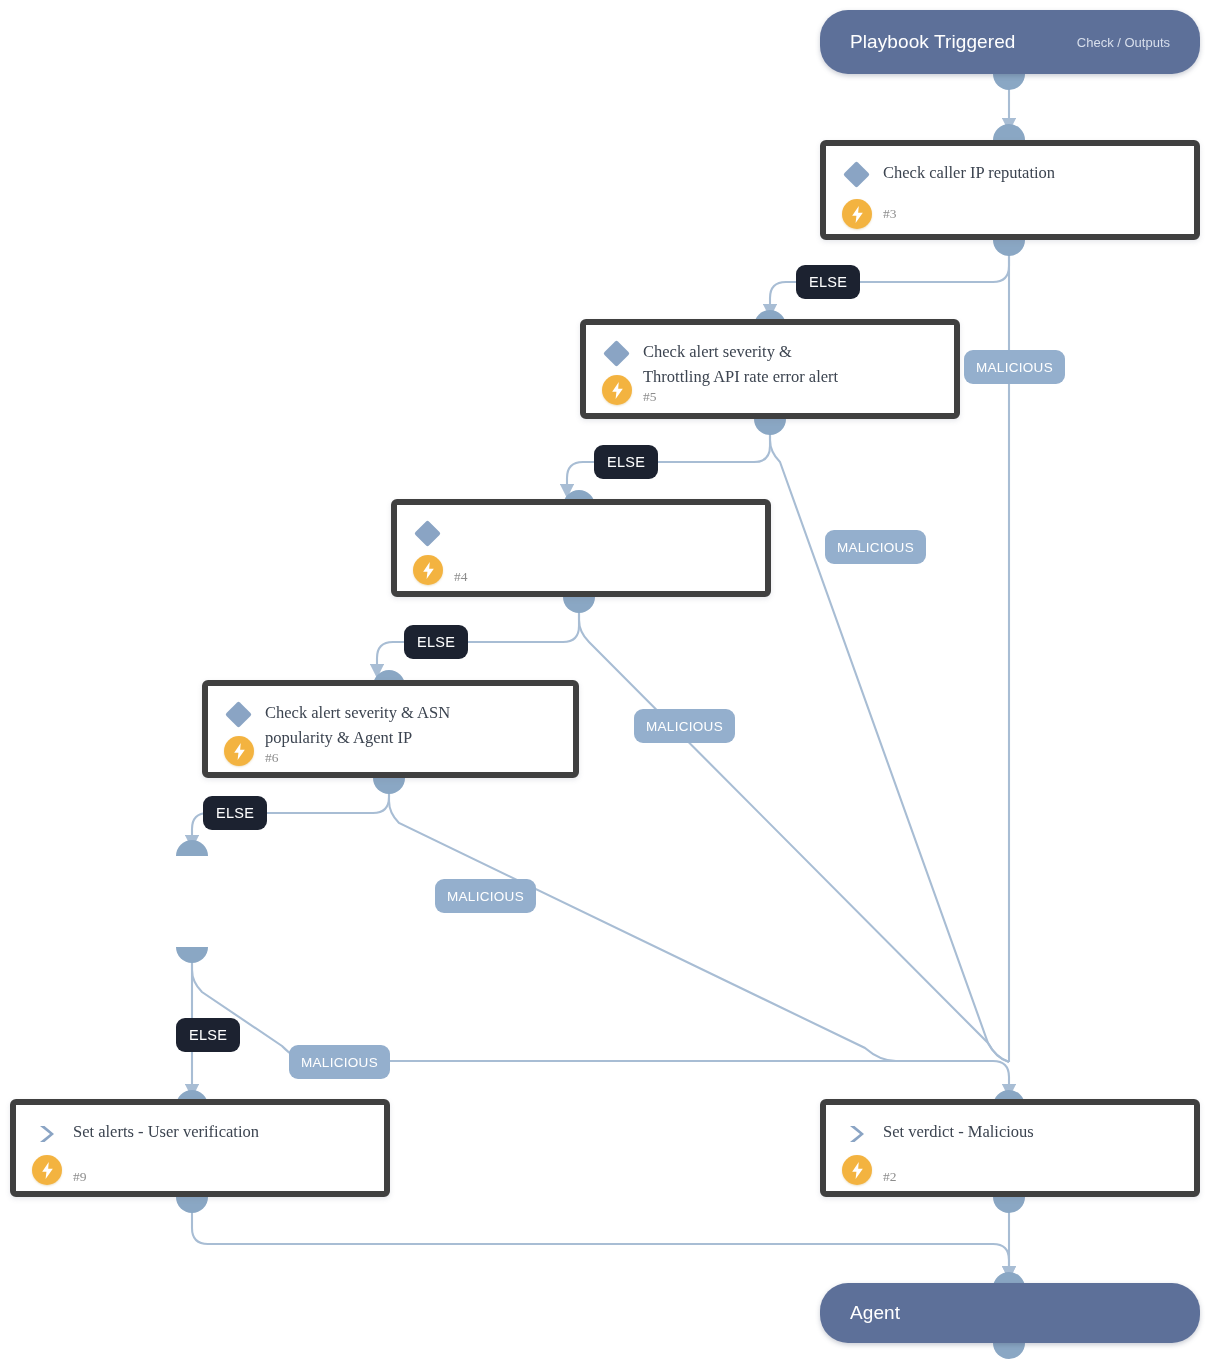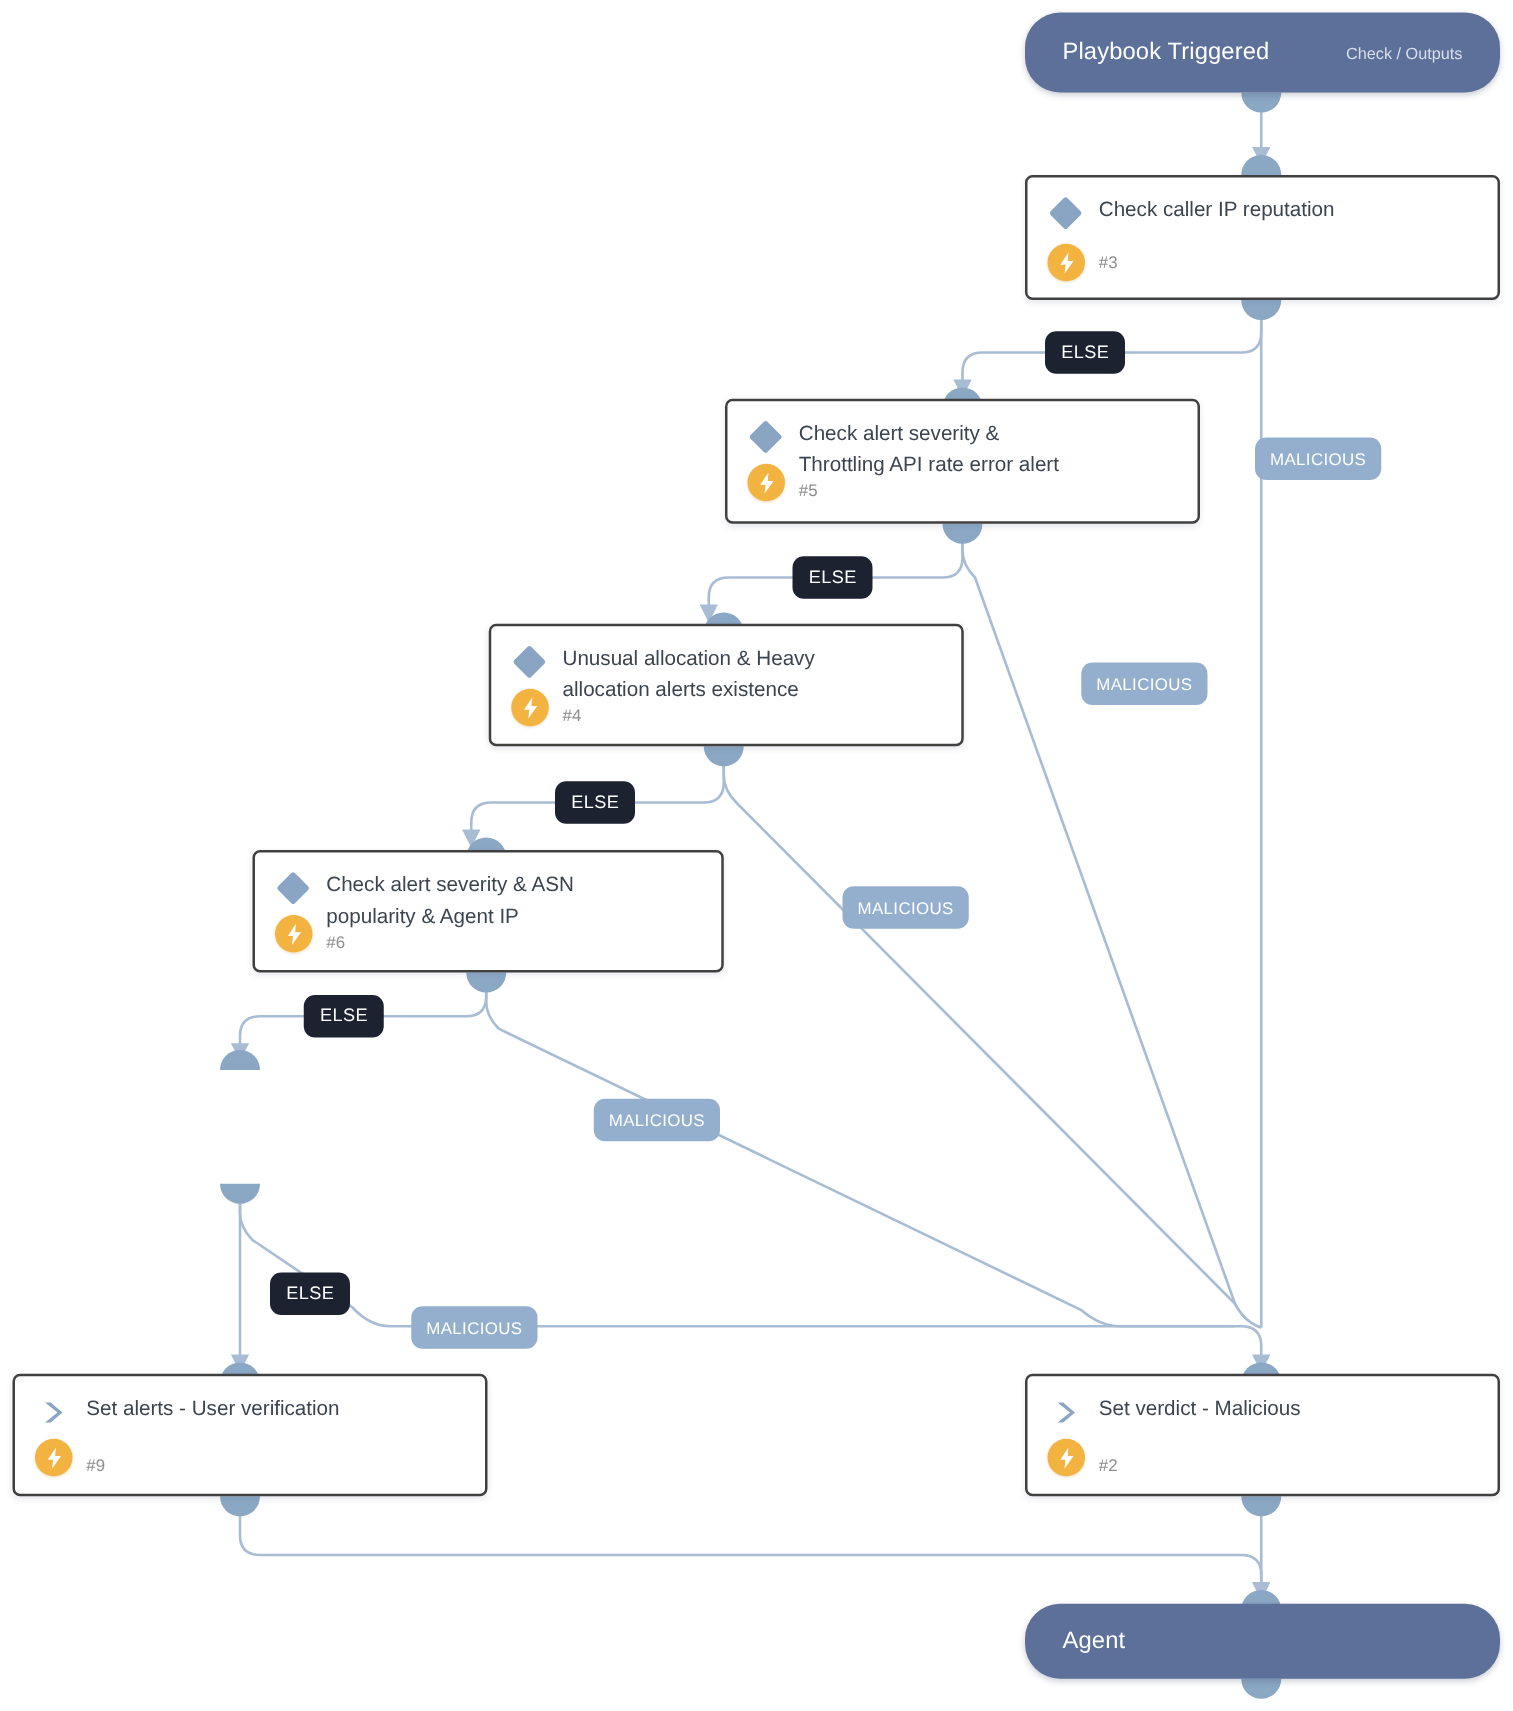--- a/index.html
+++ b/index.html
@@ -47,25 +47,26 @@
   .terminal-sub {
     color: #d8dfec;
     font-size: 13px;
     margin-left: auto;
   }
 
   
   .card {
     position: absolute;
     background: #ffffff;
-    border: 2px solid #404040;
+    border: 6px solid #404040;
     border-radius: 6px;
     box-shadow: 0 2px 5px rgba(110,120,140,0.17);
     box-sizing: border-box;
     z-index: 4;
+    font-family: Liberation Serif, serif;
   }
   .card-row {
     position: relative;
     height: 100%;
   }
   .card-icon {
     position: absolute;
     left: 18px;
     top: 16px;
     width: 26px;
@@ -115,21 +116,20 @@
 
   
   .badge {
     position: absolute;
     display: flex;
     align-items: center;
     justify-content: center;
     box-sizing: border-box;
     z-index: 5;
     white-space: nowrap;
-    margin-left: 40px;
   }
   .badge-else {
     background: #1c2230;
     color: #ffffff;
     border-radius: 9px;
     height: 34px;
     padding: 0 13px;
     font-size: 14.5px;
     letter-spacing: 0.3px;
   }
@@ -239,22 +239,20 @@
     </div>
   </div>
   <div class="handle bottom" style="left:754px; top:419px;"></div>
 
   <div class="handle top" style="left:563px; top:490px;"></div>
   <div class="card" style="left:391px; top:499px; width:380px; height:98px;">
     <div class="card-row">
       <div class="card-icon">
         <div class="diamond-icon"></div>
       </div>
-      <div class="card-title">Unusual allocation &amp; Heavy
-allocation alerts existence</div>
       <div class="card-bolt" style="top:50px;">
         <svg width="15" height="17" viewBox="0 0 12 16" aria-hidden="true">
           <path d="M7.2 0 L1 9.2 H5 L4.2 16 L11 6.4 H6.6 Z" fill="#ffffff"></path>
         </svg>
       </div>
       <div class="card-num" style="top:64px;">#4</div>
     </div>
   </div>
   <div class="handle bottom" style="left:563px; top:597px;"></div>
 

